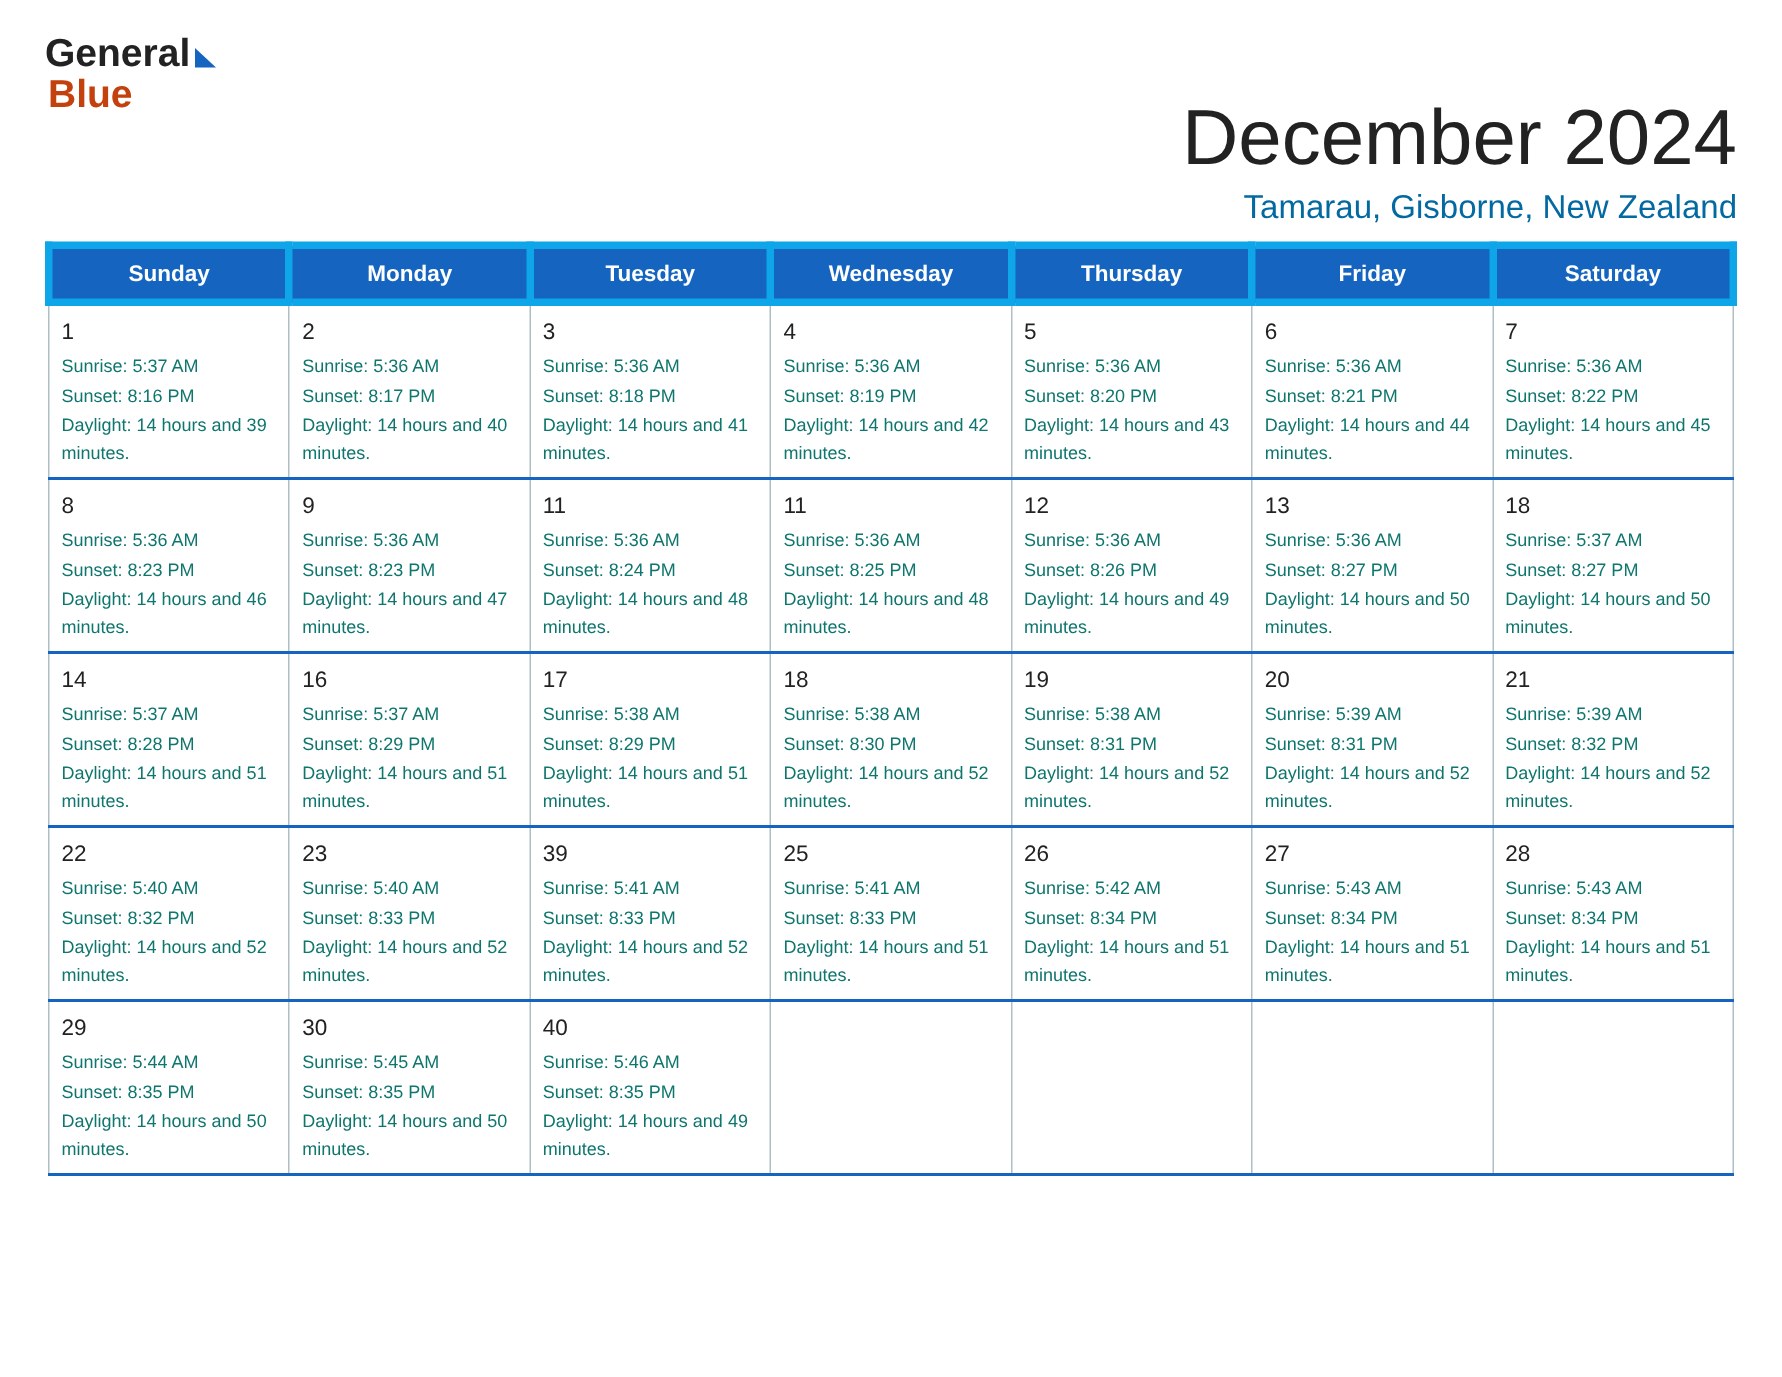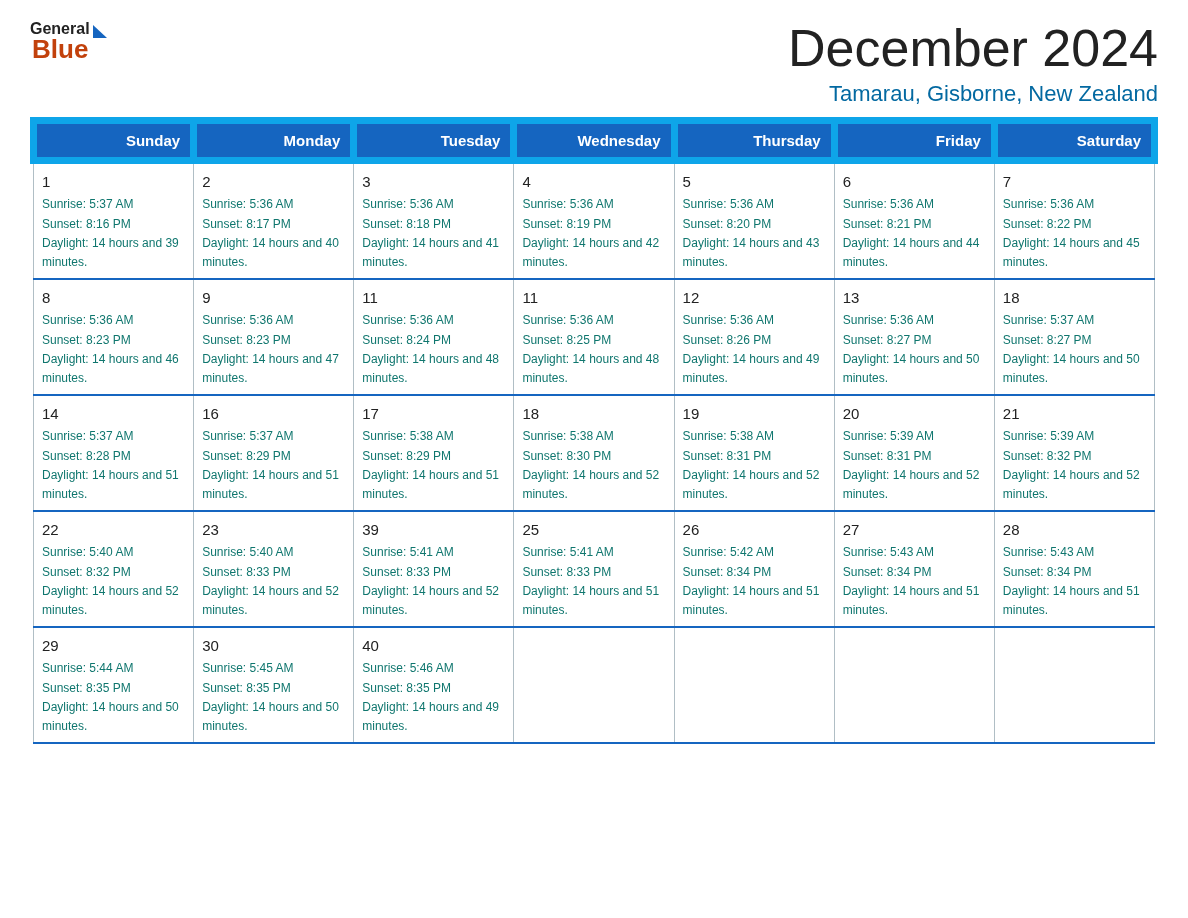--- a/index.html
+++ b/index.html
@@ -20,21 +20,21 @@
     .logo {
       display: flex;
       flex-direction: column;
       align-items: flex-start;
     }
     .logo-text {
       display: flex;
       align-items: center;
     }
     .logo-general {
-      font-size: 16px;
+      font-size: 26px;
       font-weight: bold;
       color: #222;
     }
     .logo-blue-arrow {
       display: inline-block;
       width: 0;
       height: 0;
       border-left: 14px solid #1565c0;
       border-top: 13px solid transparent;
       border-bottom: 0px solid transparent;
@@ -49,39 +49,40 @@
       padding-left: 2px;
     }
     .title-block {
       text-align: right;
     }
     .month-title {
       font-size: 52px;
       font-weight: normal;
       color: #222;
       line-height: 1.1;
+      margin-top: 44px;
     }
     .location-title {
       font-size: 22px;
       color: #0369a1;
       margin-top: 4px;
     }
     table {
       width: 100%;
       border-collapse: collapse;
       margin-top: 8px;
     }
     thead tr th {
       background-color: #1565c0;
       color: #fff;
       font-size: 15px;
       font-weight: bold;
       padding: 8px 10px;
-      border: 7px solid #0ea5e9;
-      text-align: right;
+      border: 5px solid #0ea5e9;
+      text-align: center;
     }
     tbody tr td {
       border: 1px solid #b0bec5;
       vertical-align: top;
       padding: 6px 8px;
       font-size: 12.5px;
       line-height: 1.55;
       width: 14.28%;
       min-height: 100px;
     }

